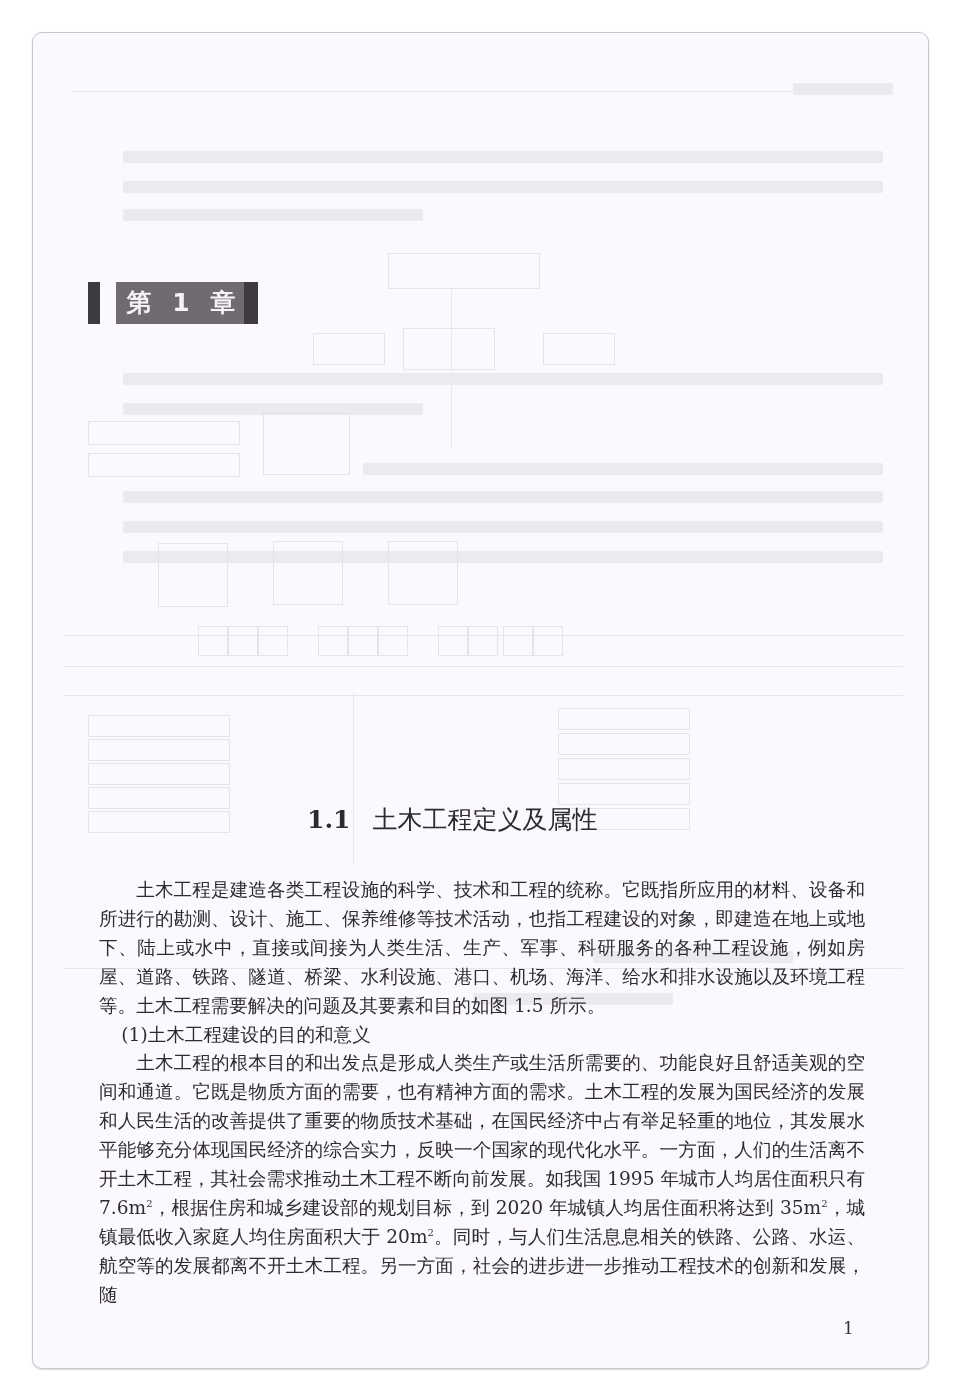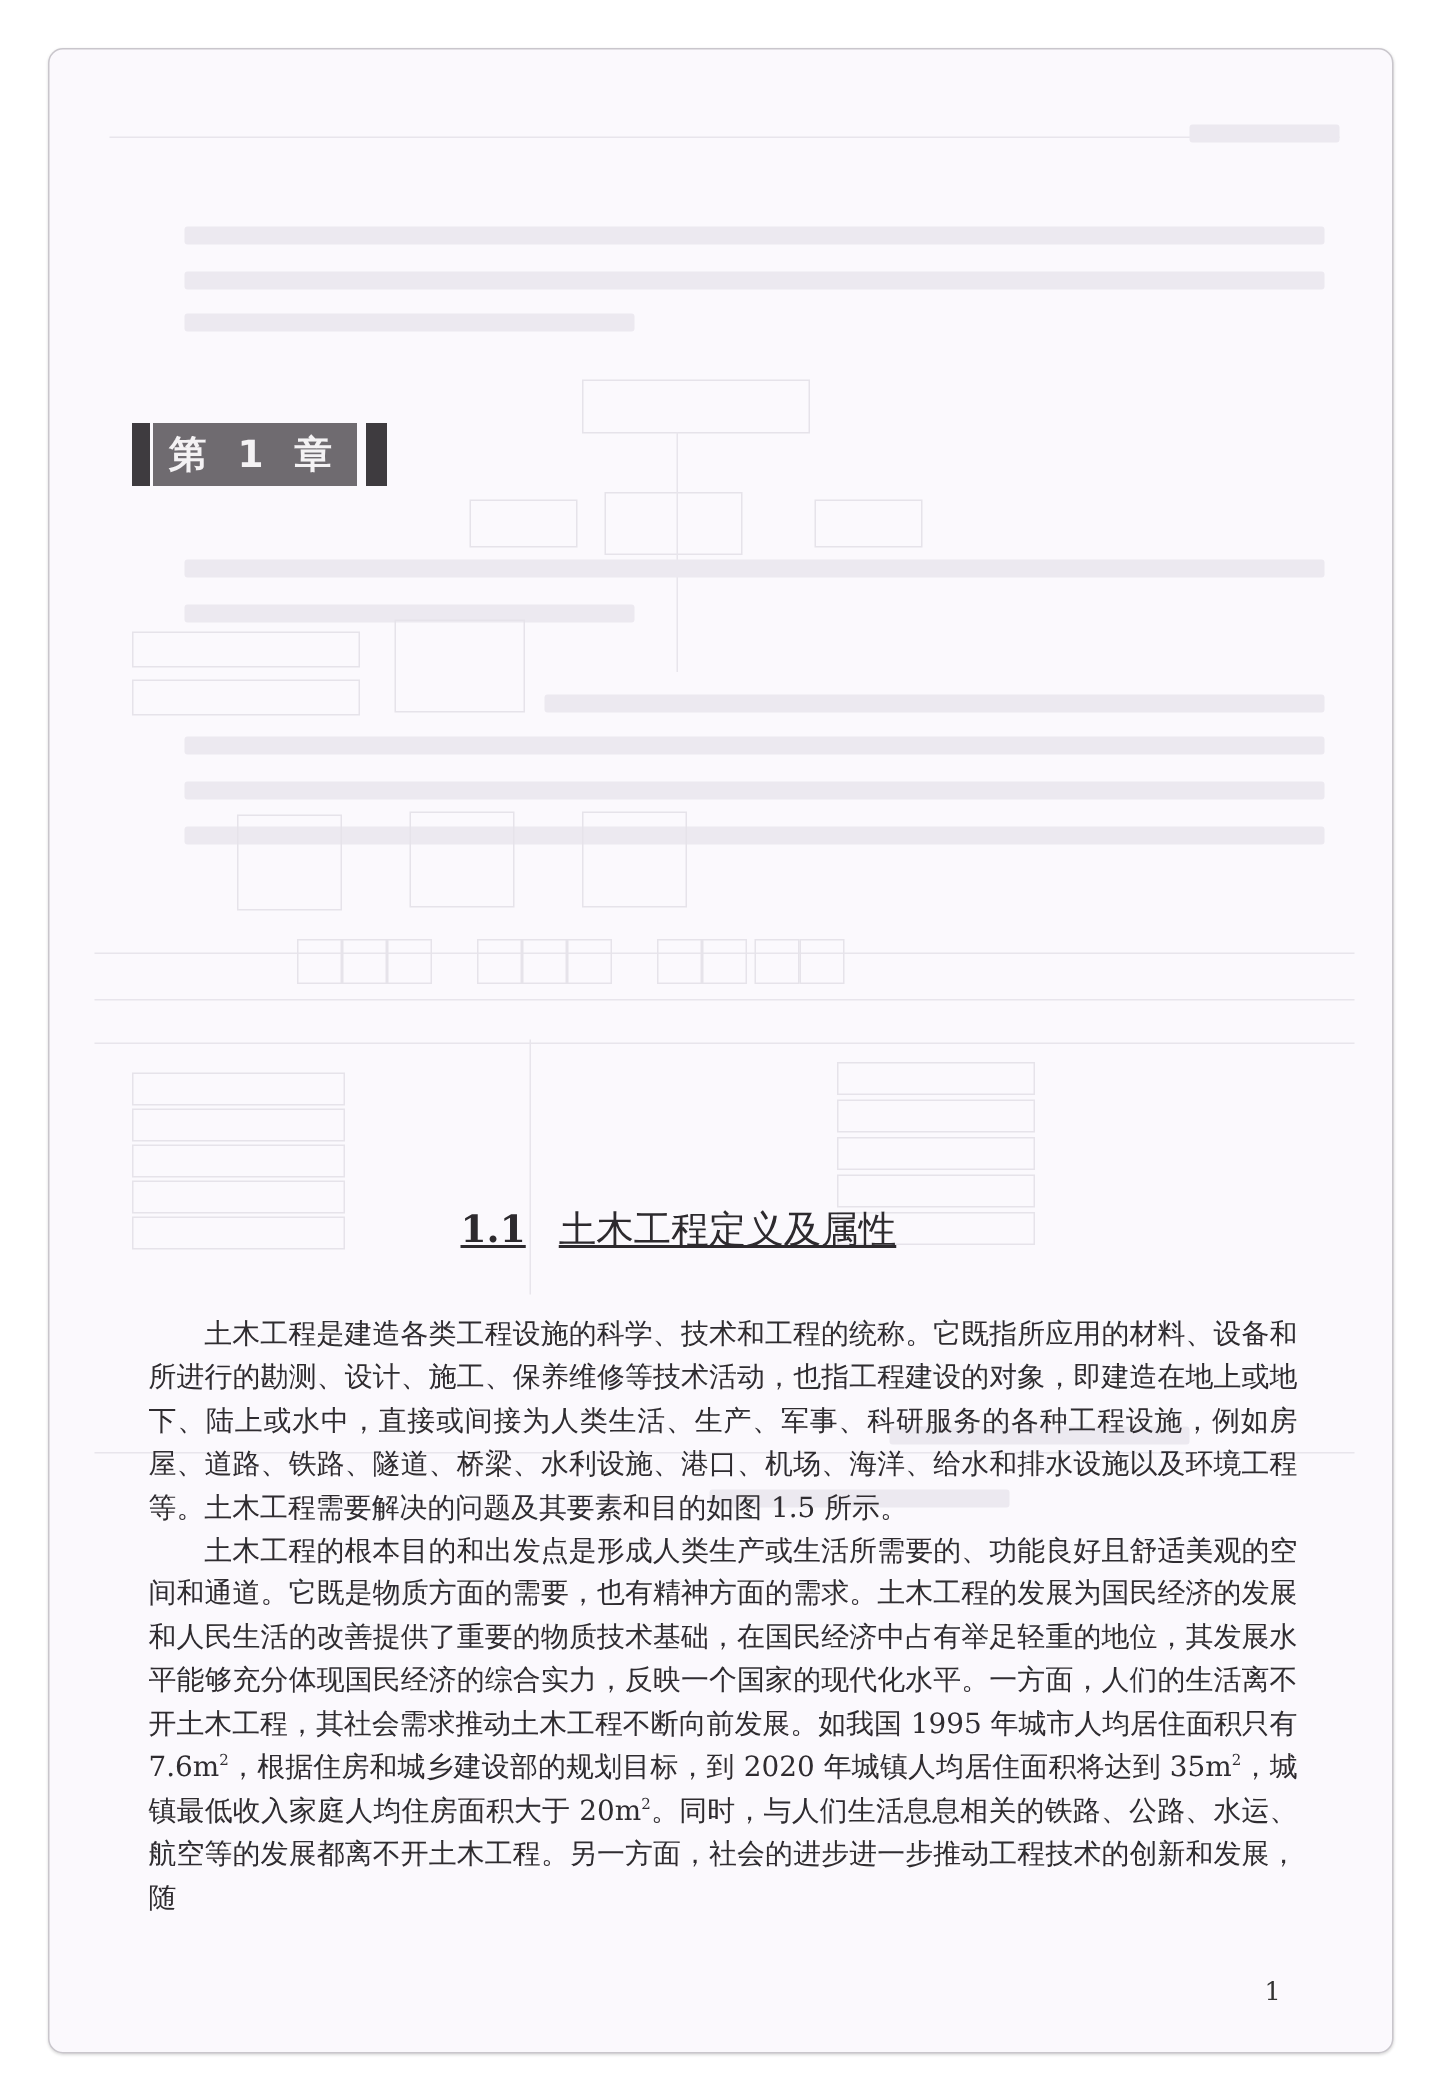--- a/index.html
+++ b/index.html
@@ -17,32 +17,31 @@
   .ghost { position:absolute; border:1px solid #e6e3ea; }
   .ghost-line { position:absolute; height:1px; background:#e8e5ec; }
   .ghost-vline { position:absolute; width:1px; background:#e8e5ec; }
   .ghost-text { position:absolute; height:12px; background:#ece9f0; border-radius:2px; }
 
   .chapter-badge { position:absolute; left:55px; top:249px; height:42px; width:172px; }
   .badge-bar { position:absolute; top:0; width:12px; height:42px; background:#3e3b3f; }
   .badge-bar.left { left:0; }
   .badge-bar.right { left:156px; width:14px; }
   .badge-box {
-    position:absolute; left:14px; top:0; width:136px; height:42px; background:#6f6b70;
+    position:absolute; left:28px; top:0; width:136px; height:42px; background:#6f6b70;
     color:#f4f2f4; font-family:"DejaVu Sans","Liberation Sans",sans-serif; font-weight:bold;
     font-size:25px; line-height:42px; text-align:center; letter-spacing:6px;
   }
   .chapter-title {
     position:absolute; left:53px; top:303px; font-size:48px; line-height:60px;
     color:#3a373b; font-family:"DejaVu Serif","Liberation Serif",serif; letter-spacing:2px;
   }
   .section-heading {
     position:absolute; left:274px; top:770px; font-size:25px; line-height:34px; color:#2d2a2e;
     font-family:"DejaVu Serif","Liberation Serif",serif;
-    text-decoration:underline;
   }
   .section-heading .num { font-weight:bold; margin-right:22px; }
   .body-text {
     position:absolute; left:66px; top:843px; width:766px; font-size:18.6px; line-height:28.9px;
     color:#2f2c30; text-align:justify; font-family:"DejaVu Serif","Liberation Serif",serif;
   }
   .body-text p { margin:0; text-indent:2em; }
   .body-text .subhead { text-indent:1.2em; }
   .body-text sup { font-size:10px; line-height:0; }
   .page-number {
@@ -113,17 +112,18 @@
     <div class="badge-bar right"></div>
   </div>
 
 
   <div class="section-heading">
     <span class="num">1.1</span><span>土木工程定义及属性</span>
   </div>
 
   <div class="body-text">
     <p>土木工程是建造各类工程设施的科学、技术和工程的统称。它既指所应用的材料、设备和所进行的勘测、设计、施工、保养维修等技术活动，也指工程建设的对象，即建造在地上或地下、陆上或水中，直接或间接为人类生活、生产、军事、科研服务的各种工程设施，例如房屋、道路、铁路、隧道、桥梁、水利设施、港口、机场、海洋、给水和排水设施以及环境工程等。土木工程需要解决的问题及其要素和目的如图 1.5 所示。</p>
+    <p class="subhead">(1)土木工程建设的目的和意义</p>
     <p><span>土木工程的根本目的和出发点是形成人类生产或生活所需要的、功能良好且舒适美观的空间和通道。它既是物质方面的需要，也有精神方面的需求。土木工程的发展为国民经济的发展和人民生活的改善提供了重要的物质技术基础，在国民经济中占有举足轻重的地位，其发展水平能够充分体现国民经济的综合实力，反映一个国家的现代化水平。一方面，人们的生活离不开土木工程，其社会需求推动土木工程不断向前发展。如我国 1995 年城市人均居住面积只有 7.6m</span><sup>2</sup><span>，根据住房和城乡建设部的规划目标，到 2020 年城镇人均居住面积将达到 35m</span><sup>2</sup><span>，城镇最低收入家庭人均住房面积大于 20m</span><sup>2</sup><span>。同时，与人们生活息息相关的铁路、公路、水运、航空等的发展都离不开土木工程。另一方面，社会的进步进一步推动工程技术的创新和发展，随</span></p>
   </div>
 
   <div class="page-number">1</div>
 </div>
 
 </body></html>

